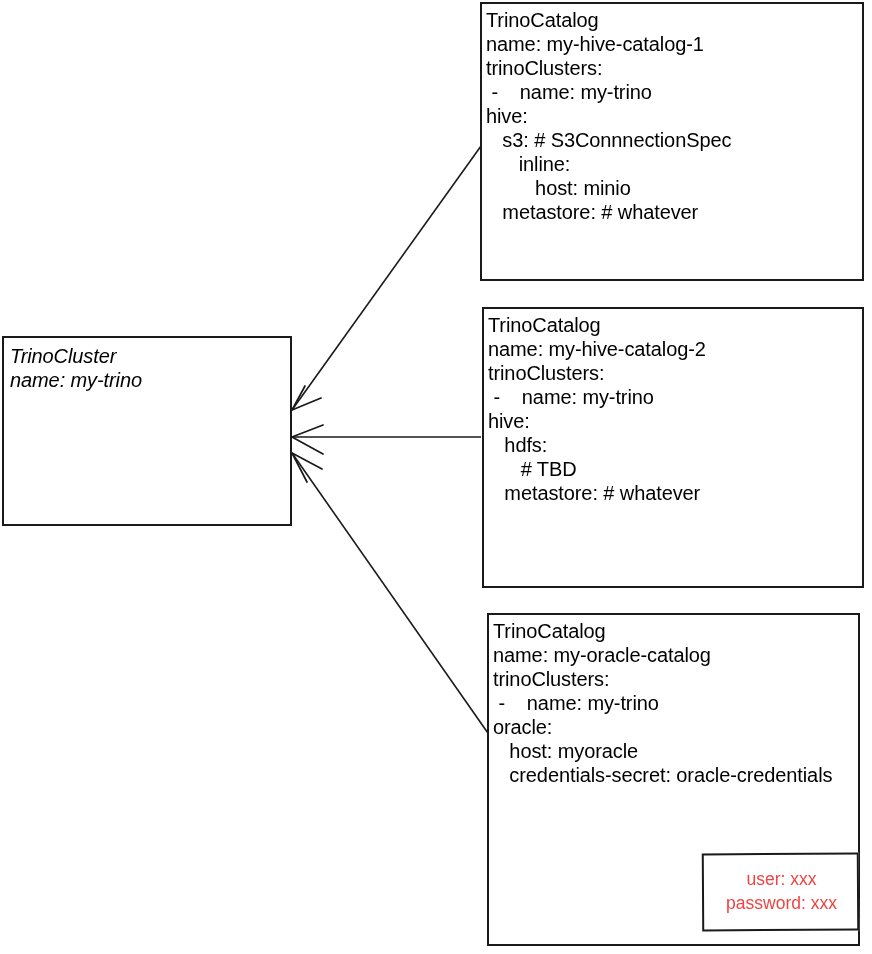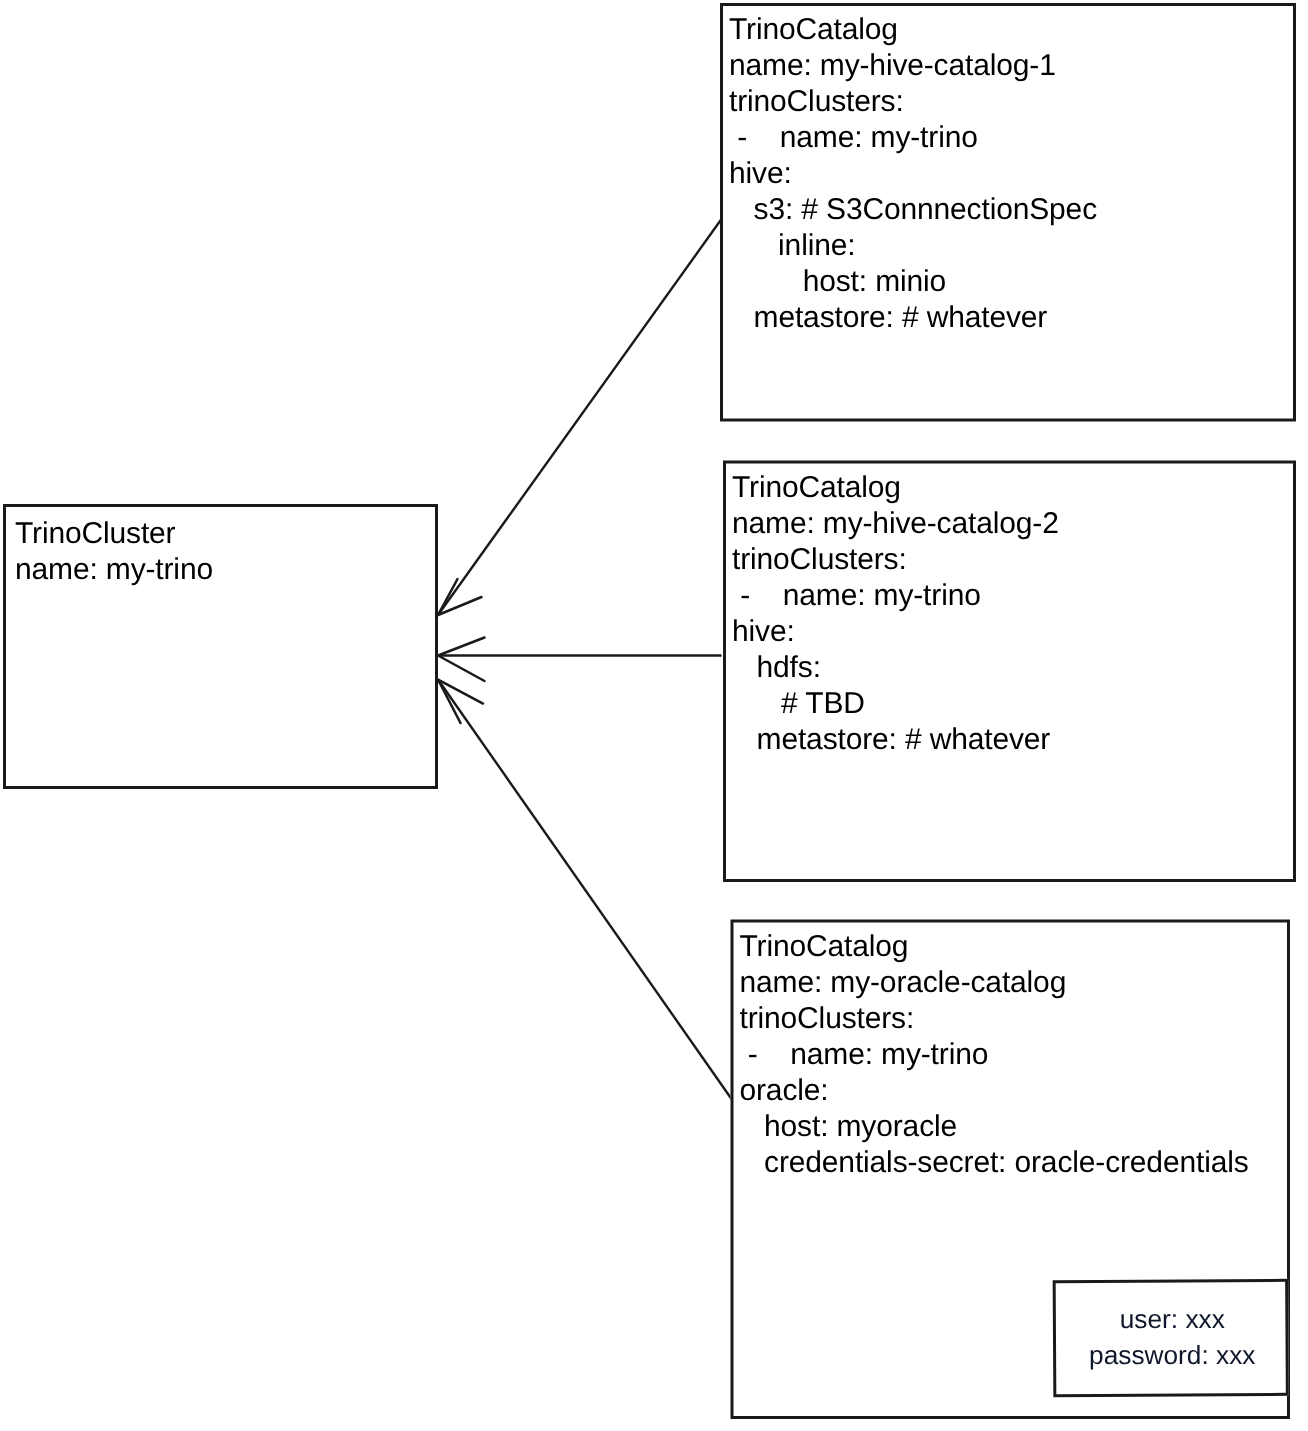--- a/index.html
+++ b/index.html
@@ -36,21 +36,21 @@
     box-sizing: border-box;
     border: 2px solid #1a1a1a;
     background: #ffffff;
     z-index: 5;
     transform: rotate(-0.35deg);
   }
   .secret-text {
     position: absolute;
     font-size: 17.5px;
     line-height: 24px;
-    color: #0f172a;
+    color: #ef4444;
     white-space: pre;
     text-align: center;
     z-index: 6;
   }
   svg.edges {
     position: absolute;
     left: 0;
     top: 0;
     width: 872px;
     height: 954px;
@@ -91,21 +91,21 @@
       <path class="arrow-barb" d="M292 453 L 307 482 M292 453 L 322 469"></path>
     </g>
 
     <g>
       <line class="edge-line" x1="761" y1="818" x2="784" y2="853"></line>
       <path class="arrow-barb" d="M784 853 L 770 827 M784 853 L 787 826"></path>
     </g>
   </svg>
 
   <div class="box" style="left:2px; top:336px; width:290px; height:190px;"></div>
-  <div class="box-text" style="left:10px; top:344px; width:275px;">TrinoCluster
+  <div class="box-text" style="left:10px; top:344px; width:275px;font-style:italic;">TrinoCluster
 name: my-trino</div>
 
   <div class="box" style="left:480px; top:2px; width:384px; height:279px;"></div>
   <div class="box-text" style="left:486px; top:8px; width:374px;">TrinoCatalog
 name: my-hive-catalog-1
 trinoClusters:
  -    name: my-trino
 hive:
    s3: # S3ConnnectionSpec
       inline:

